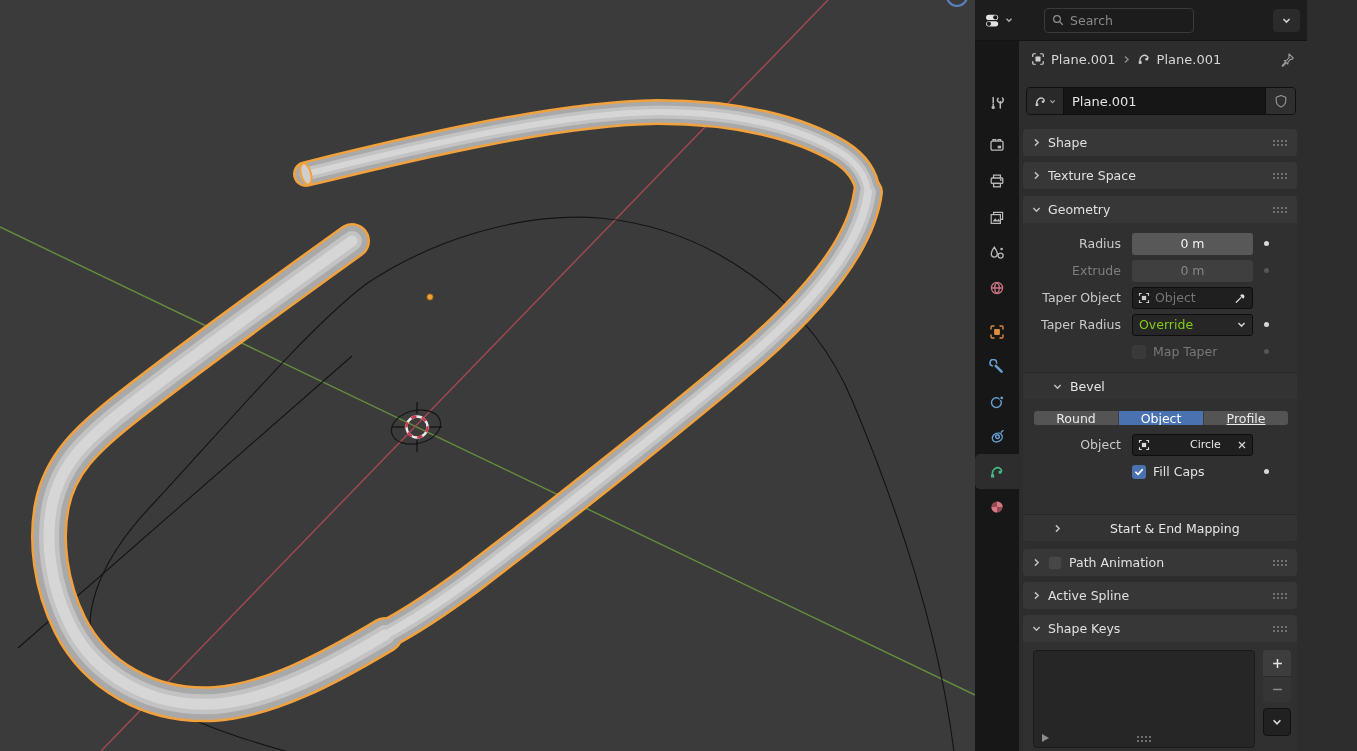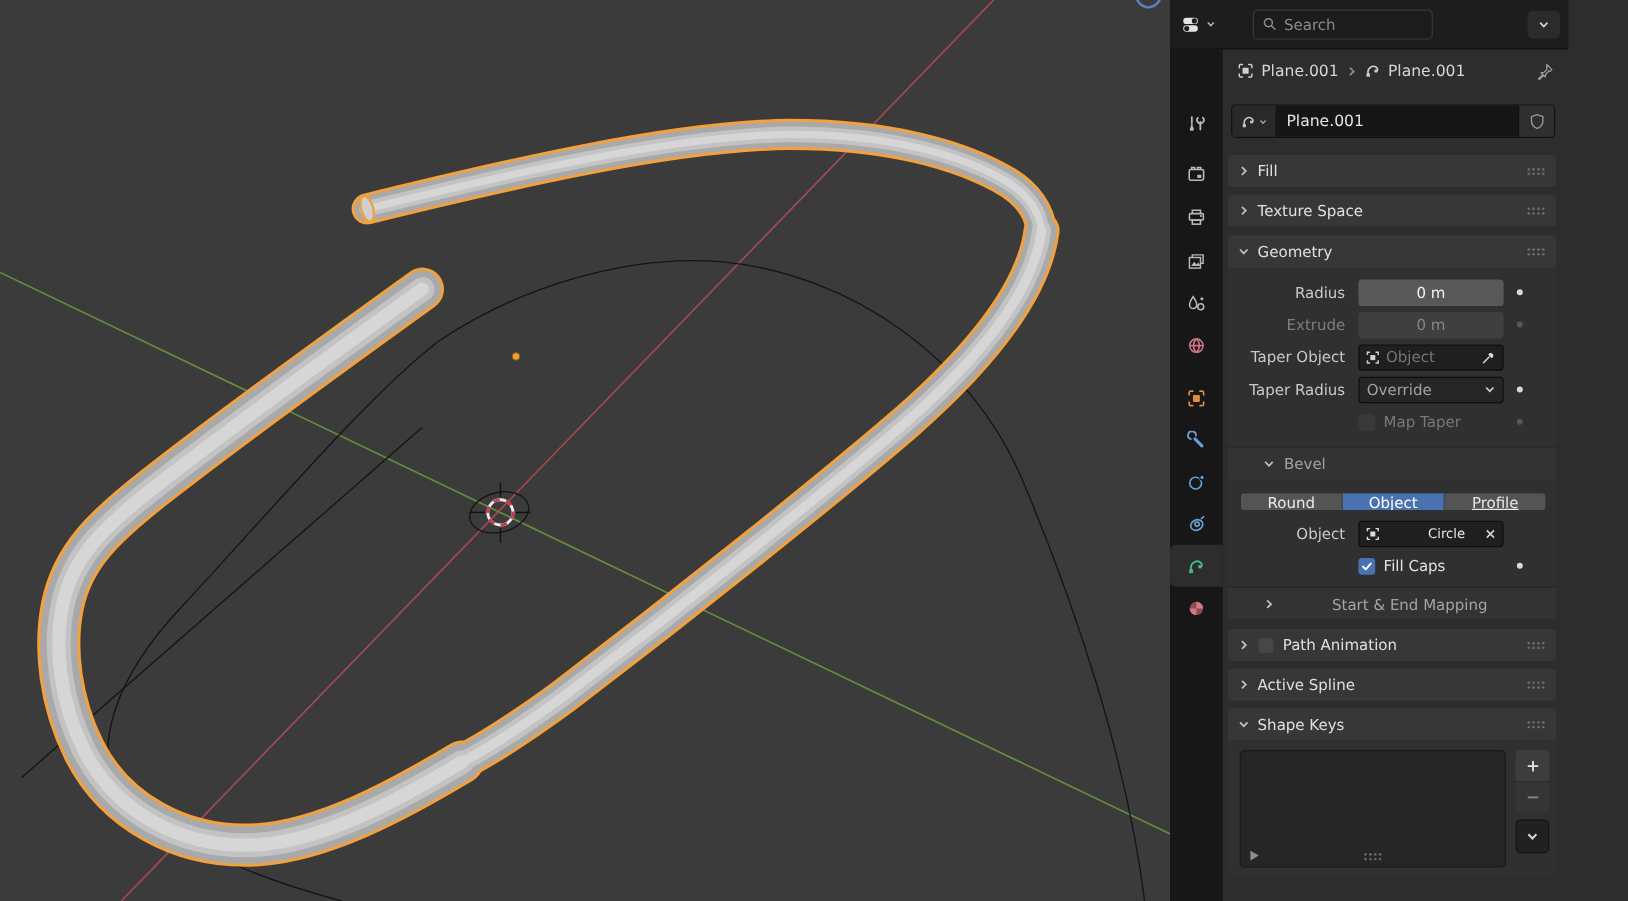--- a/index.html
+++ b/index.html
@@ -42,31 +42,31 @@
   .pbody{padding:9px 0 0 0;}
   .row{height:23px;margin:0 0 4px 0;display:flex;align-items:center;}
   .lab{width:98px;flex:none;text-align:right;font-size:12.5px;color:#c9c9c9;padding-right:11px;}
   .lab.dis{color:#7e7e7e;}
   .field{width:121px;height:22px;border-radius:3px;box-sizing:border-box;flex:none;}
   .slider{background:#585858;color:#f2f2f2;font-size:12.5px;text-align:center;line-height:22px;}
   .slider.dis{background:#3f3f3f;color:#858585;}
   .objfield{background:#1f1f1f;border:1px solid #0e0e0e;display:flex;align-items:center;gap:5px;padding:0 5px;}
   .objfield .ph{color:#757575;font-size:12.5px;}
   .objfield .val{color:#e8e8e8;font-size:11px;margin-left:35px;}
-  .dropdown{background:#262626;border:1px solid #0e0e0e;display:flex;align-items:center;padding:0 6px;color:#a3a3a3;font-size:12.5px;}
+  .dropdown{background:#262626;border:1px solid #0e0e0e;display:flex;align-items:center;padding:0 6px;color:#84cc16;font-size:12.5px;}
   .dot{width:5px;height:5px;border-radius:50%;background:#d9d9d9;margin-left:11px;flex:none;}
   .dot.off{background:#565656;}
   .cb{width:14px;height:14px;border-radius:3px;box-sizing:border-box;flex:none;display:flex;align-items:center;justify-content:center;}
   .cb.unchecked{background:#474747;border:1px solid #3a3a3a;}
   .cb.unchecked.dis{background:#393939;}
   .cb.checked{background:#4a72b0;}
   .cblabel{font-size:12.5px;color:#e0e0e0;margin-left:7px;text-align:right;}
   .cblabel.dis{color:#787878;}
   .sub-h{height:26px;display:flex;align-items:center;gap:8px;padding-left:30px;background:#333333;border-top:1px solid #282828;margin-top:9px;}
-  .sub-h .plabel{font-size:12.5px;color:#a3a3a3;}
+  .sub-h .plabel{font-size:12.5px;color:#e5e5e5;}
   .seg{display:flex;height:14px;margin:12px 9px 0 11px;border-radius:3px;overflow:hidden;}
   .seg .s{flex:1;background:#545454;color:#eaeaea;font-size:12.5px;display:flex;align-items:center;justify-content:center;border-right:1px solid #3e3e3e;}
   .seg .s:last-child{border-right:none;text-decoration:underline;}
   .seg .s.active{background:#4a72b0;color:#fff;}
   .seg+ .row{margin-top:8px;}
   .fspacer{flex:1;}
   
   .skbody{display:flex;padding:8px 6px 8px 10px;gap:8px;}
   .sk-list{flex:1;height:96px;background:#262626;border:1px solid #191919;border-radius:4px;position:relative;}
   .sk-foot{position:absolute;left:8px;right:8px;bottom:5px;display:flex;align-items:center;}
@@ -361,21 +361,21 @@
               <path d="M7.5 1.6 L12.6 3.5 V7.3 C12.6 10.7 10.4 12.8 7.5 14 C4.6 12.8 2.4 10.7 2.4 7.3 V3.5 Z" fill="none" stroke="#979797" stroke-width="1.2" stroke-linejoin="round"></path>
             </svg>
           </div>
         </div>
 
         <div class="panel mt14">
           <div class="panel-h">
             <svg width="9" height="9" viewBox="0 0 8 8">
               <polyline points="2.6,1.2 5.5,4 2.6,6.8" fill="none" stroke="#c0c0c0" stroke-width="1.3"></polyline>
             </svg>
-            <span class="plabel">Fill</span>
+            <span class="plabel">Shape</span>
             <span class="grip"></span>
           </div>
         </div>
 
         <div class="panel">
           <div class="panel-h">
             <svg width="9" height="9" viewBox="0 0 8 8">
               <polyline points="2.6,1.2 5.5,4 2.6,6.8" fill="none" stroke="#c0c0c0" stroke-width="1.3"></polyline>
             </svg>
             <span class="plabel">Texture Space</span>
@@ -476,21 +476,21 @@
                 <span class="cb checked">
                   <svg width="10" height="10" viewBox="0 0 10 10">
                     <polyline points="1.8,5.2 4.1,7.4 8.3,2.6" fill="none" stroke="#fff" stroke-width="1.6" stroke-linecap="round" stroke-linejoin="round"></polyline>
                   </svg>
                 </span>
                 <span class="cblabel">Fill Caps</span>
               </div>
               <span class="dot"></span>
             </div>
 
-            <div class="sub-h" style="margin-top:6px;gap:48px;">
+            <div class="sub-h" style="margin-top:31px;gap:48px;">
               <svg width="9" height="9" viewBox="0 0 8 8">
                 <polyline points="2.6,1.2 5.5,4 2.6,6.8" fill="none" stroke="#c0c0c0" stroke-width="1.3"></polyline>
               </svg>
               <span class="plabel">Start &amp; End Mapping</span>
             </div>
           </div>
         </div>
 
         <div class="panel mt8">
           <div class="panel-h">

